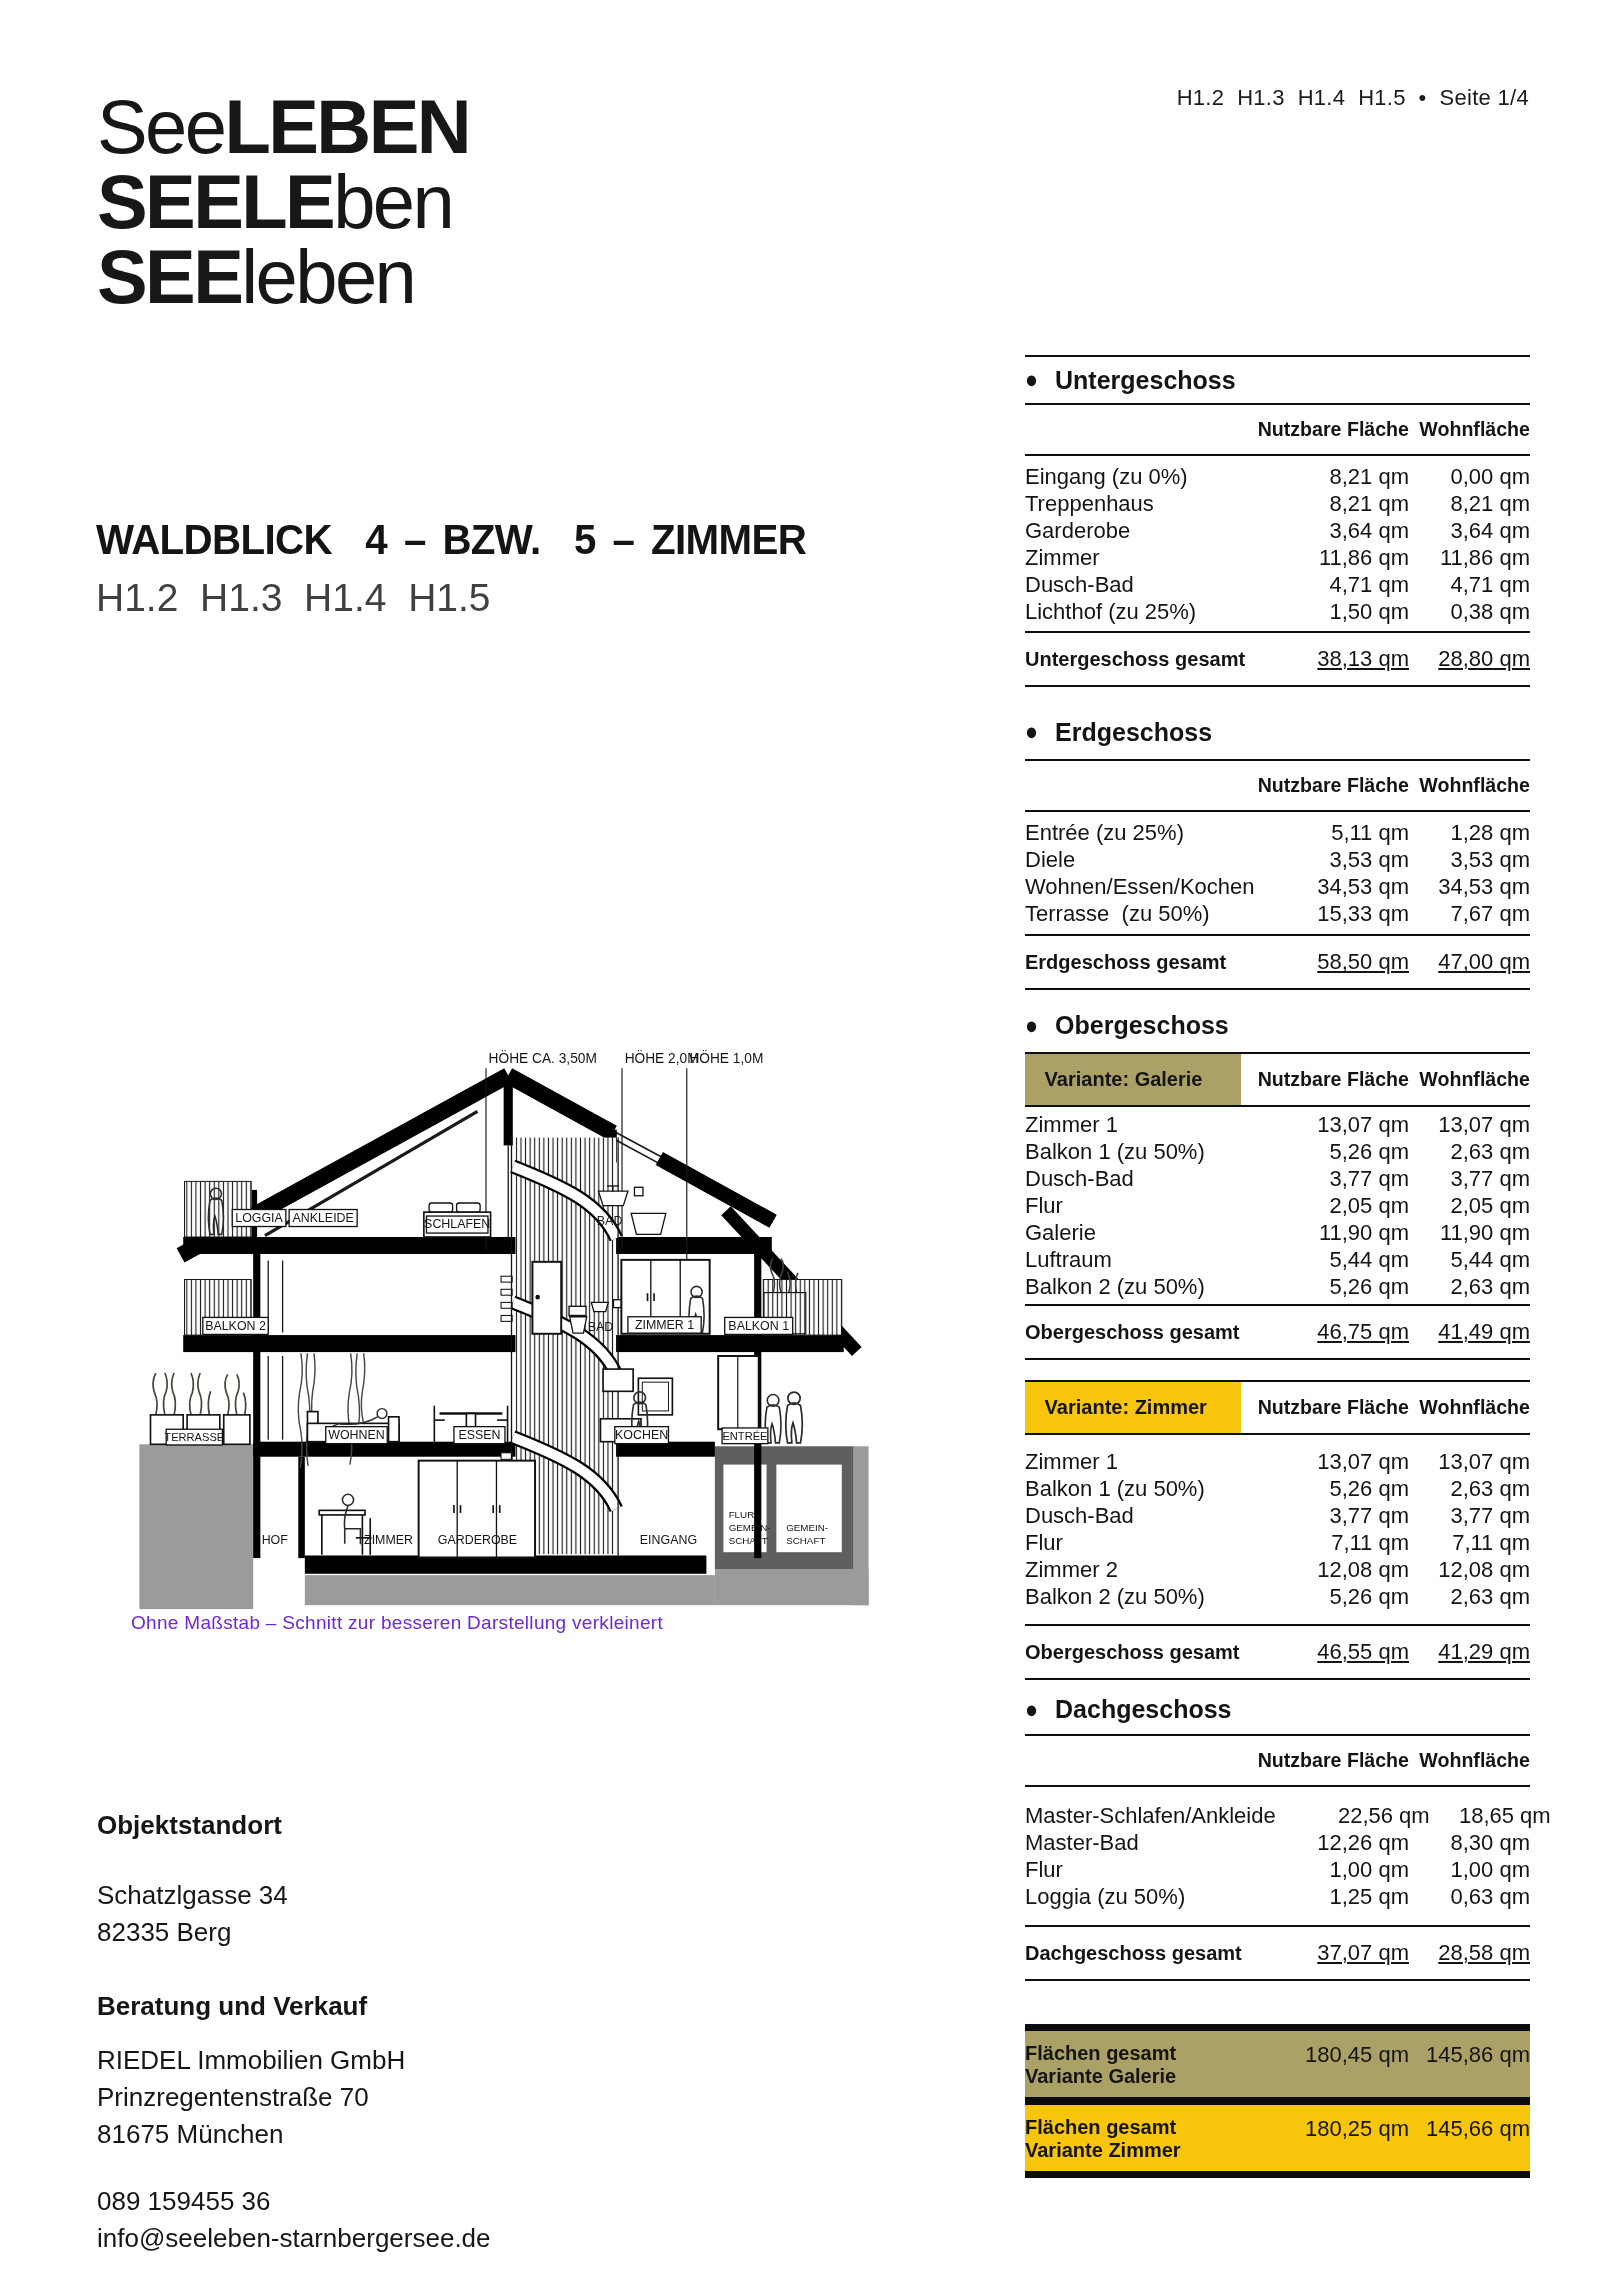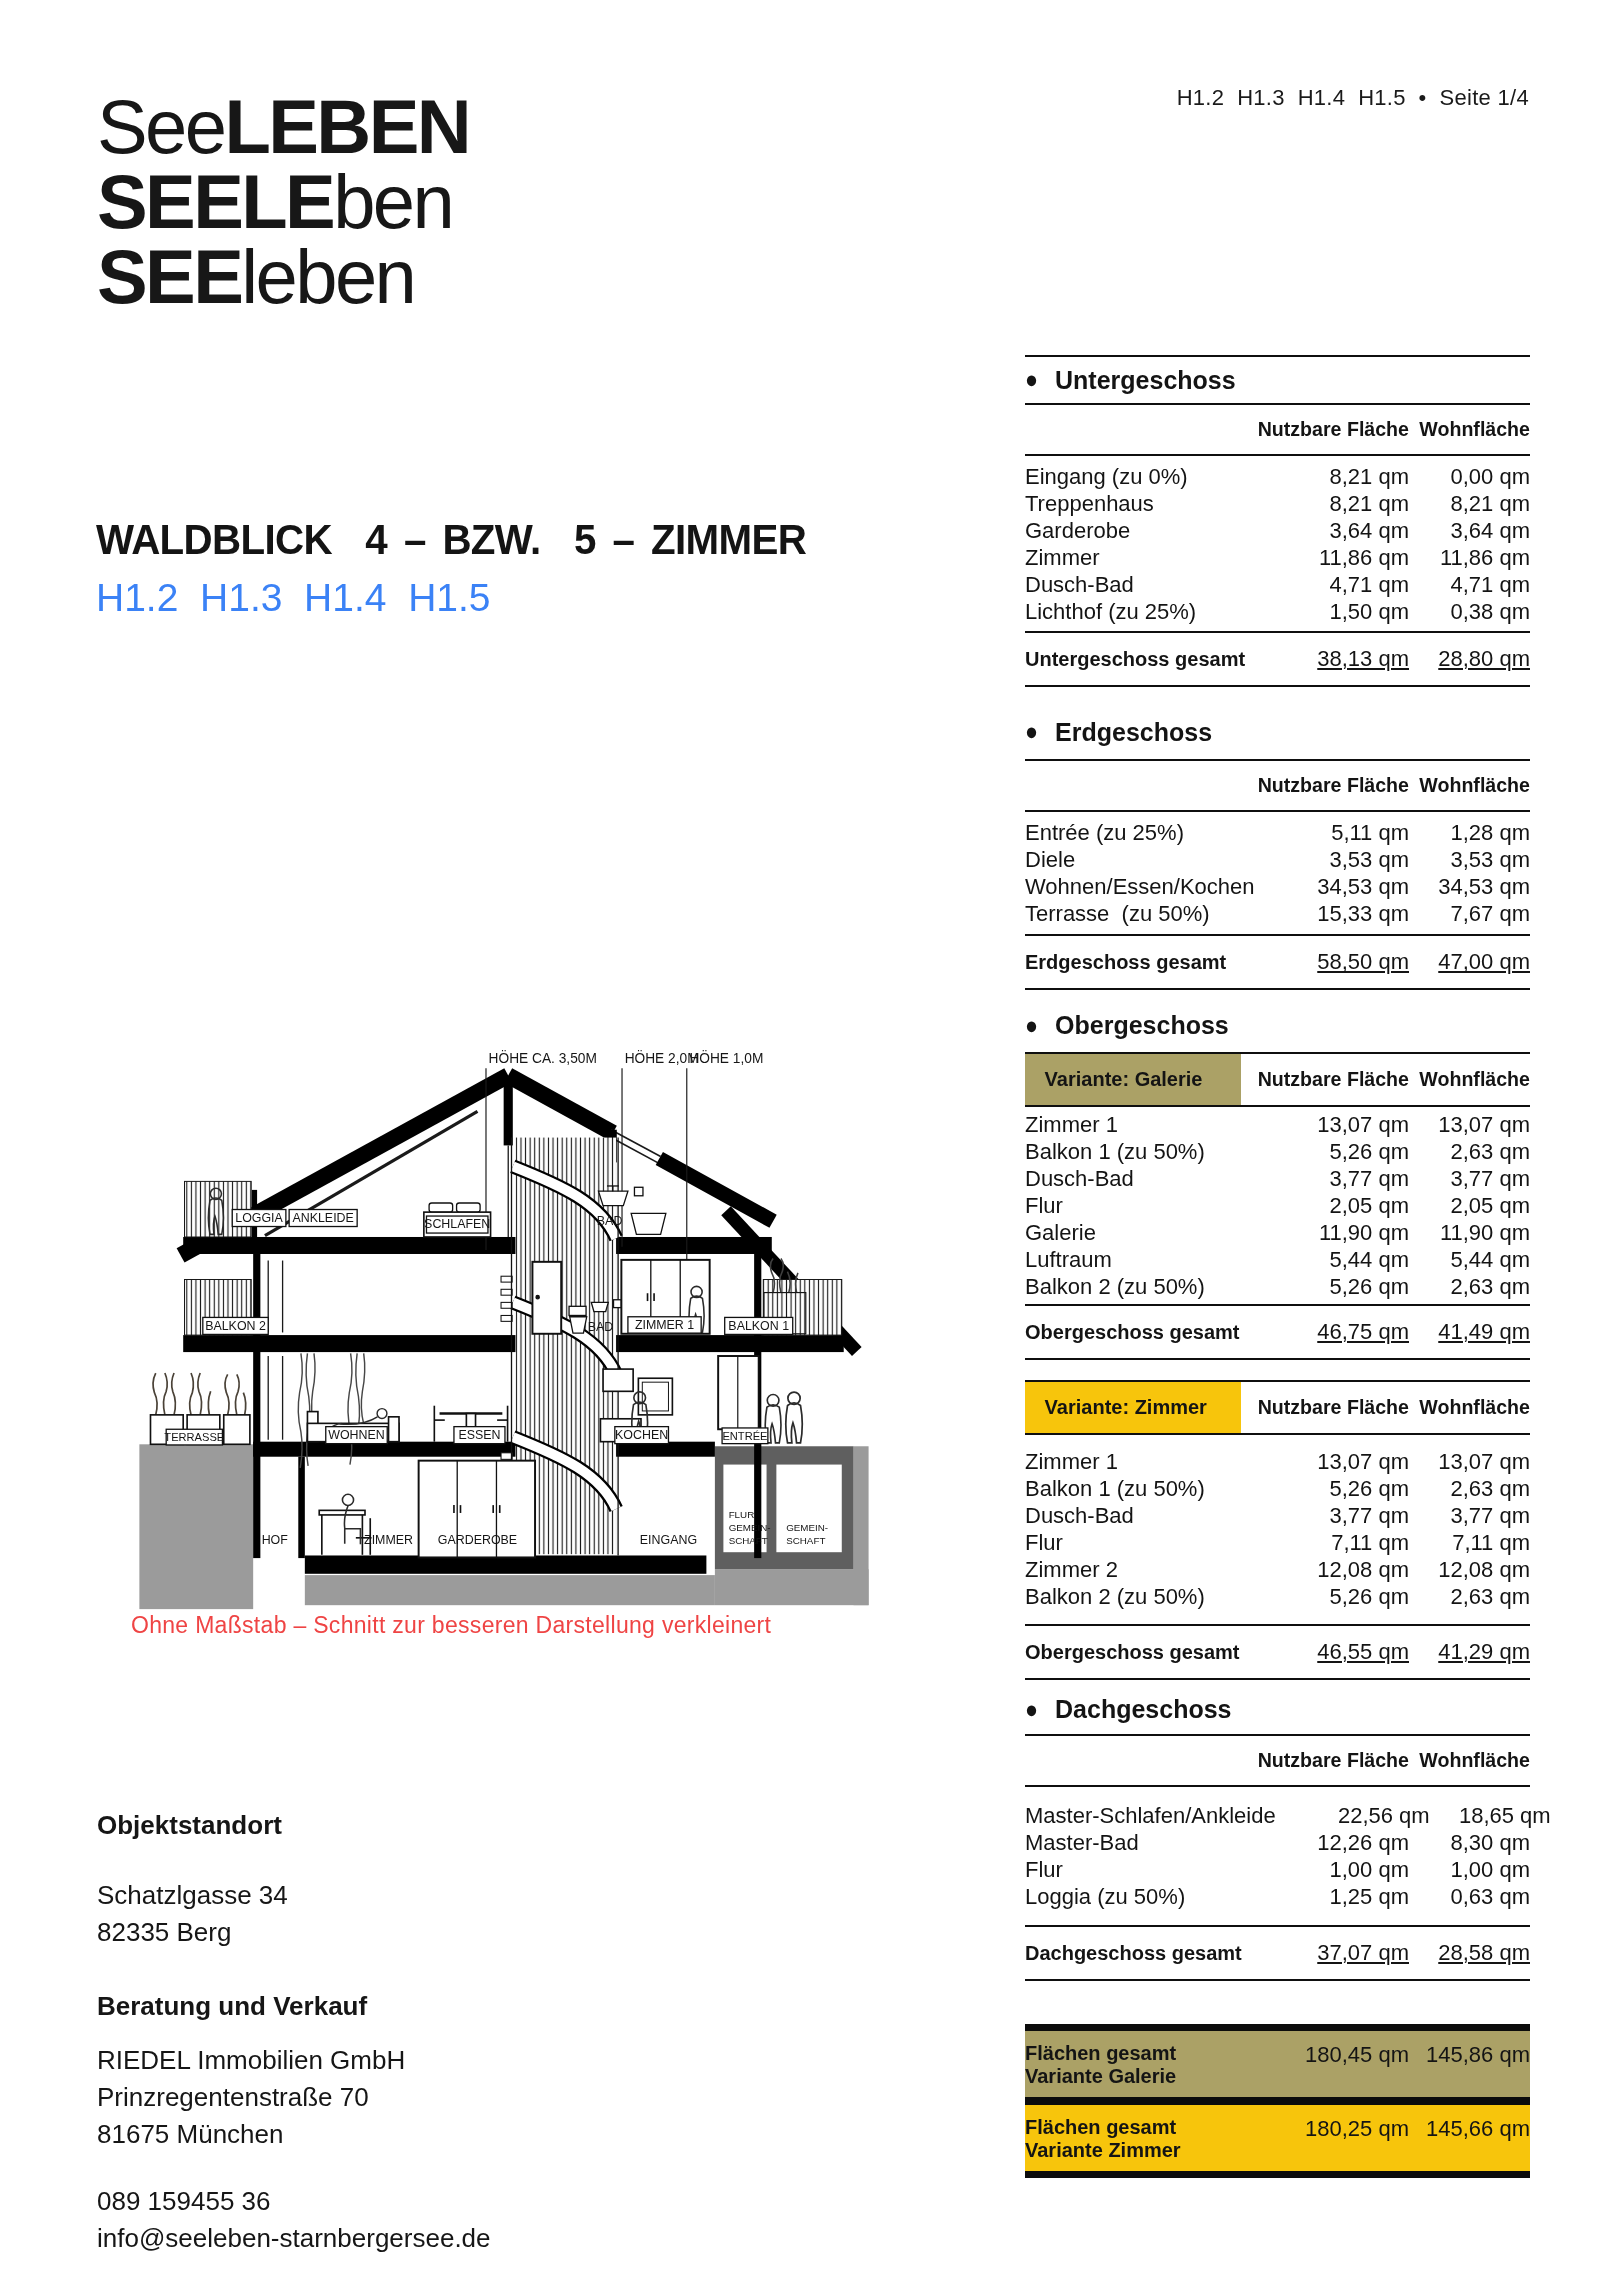--- a/index.html
+++ b/index.html
@@ -12,26 +12,26 @@
   .logo .b{font-weight:700;}
 
   
   .header-right{position:absolute;top:85px;right:94px;font-size:22px;color:#1a1a1a;
         white-space:pre;letter-spacing:0.3px;}
 
   
   .title-block{position:absolute;left:96px;top:516px;}
   .title-main{font-size:42px;font-weight:700;letter-spacing:-0.7px;word-spacing:6.5px;
         transform:scaleX(.96);transform-origin:left;white-space:pre;}
-  .title-sub{margin-top:11.8px;font-size:39px;color:#3b82f6;white-space:pre;}
+  .title-sub{margin-top:11.8px;font-size:39px;color:#404040;white-space:pre;}
 
   
   .drawing{position:absolute;left:111px;top:995px;}
   .drawing svg{font-family:"Liberation Sans",sans-serif;}
-  .caption{position:absolute;left:131px;top:1612px;font-size:23px;color:#ef4444;letter-spacing:0.3px;}
+  .caption{position:absolute;left:131px;top:1612px;font-size:19px;color:#6d28d9;letter-spacing:0.3px;}
 
   
   .contact{position:absolute;left:97px;top:1807px;font-size:26px;line-height:37px;color:#161616;}
   .contact .h{font-weight:700;}
   .mt-a{margin-top:33px;} .mt-b{margin-top:37px;} .mt-c{margin-top:17px;} .mt-d{margin-top:30px;}
 
   
   .tables{position:absolute;left:1025px;top:355px;width:505px;}
   .rule{border-top:2.6px solid #0f0f0f;}
   .sec-title{display:flex;align-items:center;gap:17px;font-size:25px;font-weight:700;}

